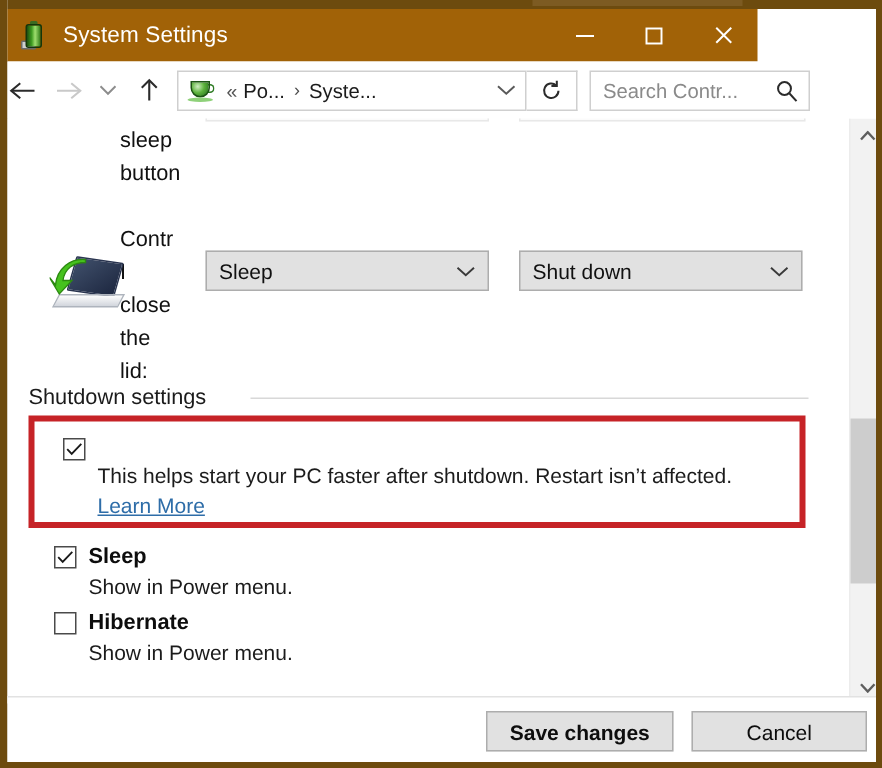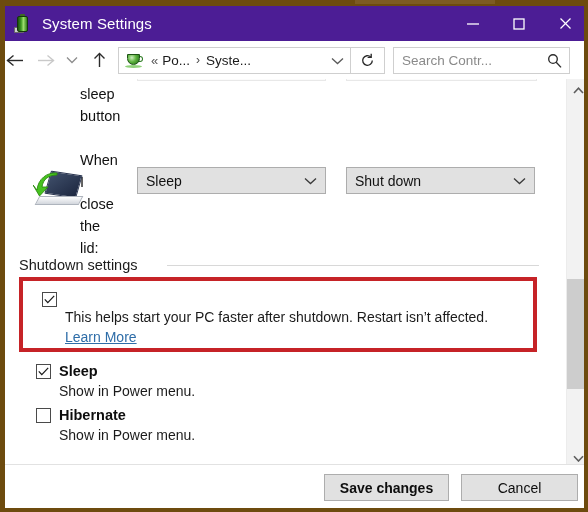--- a/index.html
+++ b/index.html
@@ -21,22 +21,22 @@
   
   .topstrip{
     position:absolute;left:-5px;top:0;width:588px;height:6px;
     background:#6d4b0e;
   }
   .topstrip .ghost{
     position:absolute;top:0;left:355px;width:140px;height:4px;
     background:#8a6a33;opacity:.55;
   }
   .titlebar{
-    position:absolute;left:-5px;top:6px;width:588px;height:35px;
-    background:#4c1d95;
+    position:absolute;left:-5px;top:6px;width:505px;height:35px;
+    background:#a16207;
     display:flex;align-items:center;
   }
   .app-icon{
     width:18px;height:18px;margin-left:14px;margin-right:10px;
     position:relative;flex:none;
   }
   .app-icon .batt{
     position:absolute;left:3px;top:1px;width:11px;height:16px;
     border-radius:2px;
     background:linear-gradient(to right,#1d4f10 0%,#3f9c22 35%,#9ede6e 60%,#2f7a18 100%);
@@ -98,21 +98,21 @@
   .addr-drop{
     position:absolute;right:6px;top:50%;transform:translateY(-50%);
     color:#5a5a5a;
   }
   .refresh{
     width:34px;height:27px;border:1px solid #cfcfcf;border-left:none;
     display:flex;align-items:center;justify-content:center;box-sizing:border-box;
     color:#2b2b2b;background:#fff;
   }
   .searchbox{
-    margin-left:8px;height:27px;width:177px;border:1px solid #cfcfcf;background:#fff;
+    margin-left:8px;height:27px;width:147px;border:1px solid #cfcfcf;background:#fff;
     display:flex;align-items:center;justify-content:space-between;box-sizing:border-box;
   }
   .searchbox .ph{font-size:13.5px;color:#8a8a8a;margin-left:8px;}
   .searchbox .si{margin-right:7px;color:#2b2b2b;display:flex;}
   
   .content{
     position:absolute;left:-5px;top:79px;width:588px;height:390px;
     background:#ffffff;overflow:hidden;
   }
   .cutoff-row{
@@ -304,21 +304,21 @@
 
     <div class="cutoff-row">
       <div class="cutoff"></div>
       <div class="cutoff two"></div>
     </div>
 
     <div class="labelcol">
       <span class="clip">sleep</span>
       <span class="clip">button</span>
       <span class="clip" style="height:22px;">&nbsp;</span>
-      <span class="clip">When</span>
+      <span class="clip">Contr</span>
       <span class="clip">I</span>
       <span class="clip">close</span>
       <span class="clip">the</span>
       <span class="clip">lid:</span>
     </div>
 
     <div class="lid-icon">
       <div class="lap-screen"></div>
       <div class="lap-base"></div>
       <svg class="lap-arrow" viewBox="0 0 28 26">

